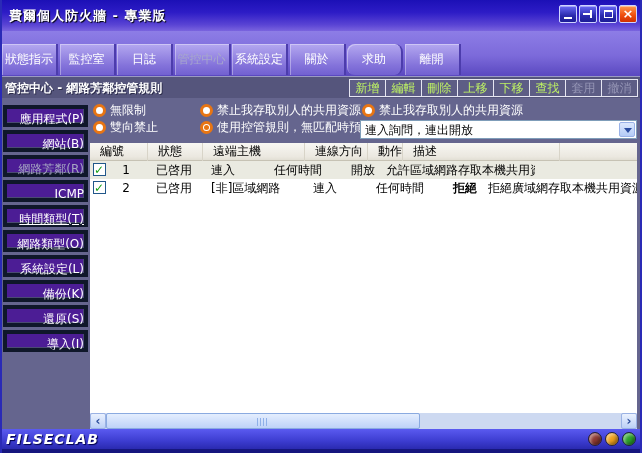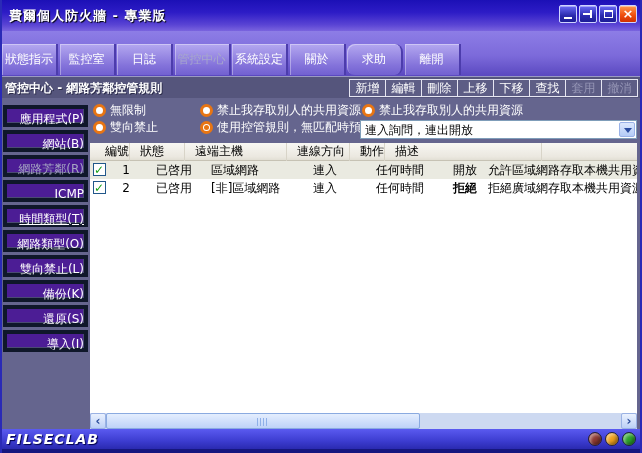--- a/index.html
+++ b/index.html
@@ -31,21 +31,21 @@
     border-right:2px solid #4c3cac;box-shadow:inset 1px 1px 0 rgba(255,255,255,.35);
     color:#fff;font-size:12px;line-height:31px;text-align:center;white-space:nowrap;}
   .tb-btn.active{color:#a7a7cc;}
   
   #subbar{position:absolute;left:0;top:76px;width:642px;height:22px;background:#55557c;
     border-top:1px solid #9a9ac2;}
   #subtitle{position:absolute;left:5px;top:0;height:22px;line-height:22px;color:#fff;
     font-size:12px;font-weight:bold;text-shadow:1px 1px 0 #2c2c4a;white-space:nowrap;}
   #action-buttons{position:absolute;right:4px;top:2px;display:flex;}
   .ab-btn{width:37px;height:18px;border:1px solid #e6e6f2;margin-left:-1px;cursor:pointer;
-    color:#ffffff;font-size:12px;line-height:16px;text-align:center;background:#5d5d85;white-space:nowrap;}
+    color:#bef264;font-size:12px;line-height:16px;text-align:center;background:#5d5d85;white-space:nowrap;}
   .ab-btn.disabled{color:#9595b5;cursor:default;}
   
   #content{position:absolute;left:0;top:98px;width:642px;height:331px;background:#65658e;}
   .sb-item{position:absolute;left:3px;width:85px;height:22px;cursor:pointer;
     background:#4c1d95;border:4px solid #0f172a;box-shadow:inset -1px -1px 0 #4a4a72;
     color:#fff;font-size:12px;line-height:20px;text-align:right;white-space:nowrap;}
   .sb-item.active{color:#a6a6c2;cursor:default;}
   
   .radio{position:absolute;display:flex;align-items:center;cursor:pointer;height:14px;}
   .r-circle{width:13px;height:13px;border-radius:50%;background:#fff;border:3px solid #e87513;
@@ -145,21 +145,21 @@
   </div>
 
   <div id="content">
     <div id="sidebar">
         <div class="sb-item" style="top: 7px;">應用程式(P)</div>
         <div class="sb-item" style="top: 32px;">網站(B)</div>
         <div class="sb-item active" style="top: 57px;">網路芳鄰(R)</div>
         <div class="sb-item" style="top: 82px;">ICMP</div>
         <div class="sb-item" style="top: 107px; text-decoration: underline;">時間類型(T)</div>
         <div class="sb-item" style="top: 132px;">網路類型(O)</div>
-        <div class="sb-item" style="top: 157px;">雙向禁止(L)</div>
+        <div class="sb-item" style="top: 157px;">系統設定(L)</div>
         <div class="sb-item" style="top: 182px;">備份(K)</div>
         <div class="sb-item" style="top: 207px;">還原(S)</div>
         <div class="sb-item" style="top: 232px;">導入(I)</div>
       </div>
     <div id="radio-group">
         <div class="radio" style="left: 93px; top: 5px;">
           <span class="r-circle"></span>
           <span class="r-label">無限制</span>
         </div>
         <div class="radio" style="left: 200px; top: 5px;">
@@ -184,32 +184,31 @@
 
     <div id="preset-dd">
       <span id="dd-value">連入詢問，連出開放</span>
       <span id="dd-arrow">
           <span class="chev"></span>
         </span>
     </div>
 
     <div id="table">
       <div id="thead">
-          <div class="th" style="width: 40px; text-align: right;">編號</div>
+          <div class="th" style="width: 58px;">編號</div>
           <div class="th" style="width: 55px;">狀態</div>
           <div class="th" style="width: 102px;">遠端主機</div>
           <div class="th" style="width: 63px;">連線方向</div>
           <div class="th" style="width: 35px;">動作</div>
           <div class="th" style="width: 157px;">描述</div>
         </div>
       <div id="tbody">
           <div class="tr alt">
             <div class="td" style="width: 58px; padding-left: 0px;"><span class="cb"><span class="chk">✓</span></span><span class="row-no">1</span></div>
             <div class="td" style="width: 55px;">已啓用</div>
-            <div class="td" style="width: 102px;">區域網路</div>
             <div class="td" style="width: 63px;">連入</div>
             <div class="td" style="width: 77px;">任何時間</div>
             <div class="td" style="width: 35px;">開放</div>
             <div class="td" style="width: 157px;">允許區域網路存取本機共用資源</div>
           </div>
           <div class="tr">
             <div class="td" style="width: 58px; padding-left: 0px;"><span class="cb"><span class="chk">✓</span></span><span class="row-no">2</span></div>
             <div class="td" style="width: 55px;">已啓用</div>
             <div class="td" style="width: 102px;">[非]區域網路</div>
             <div class="td" style="width: 63px;">連入</div>

